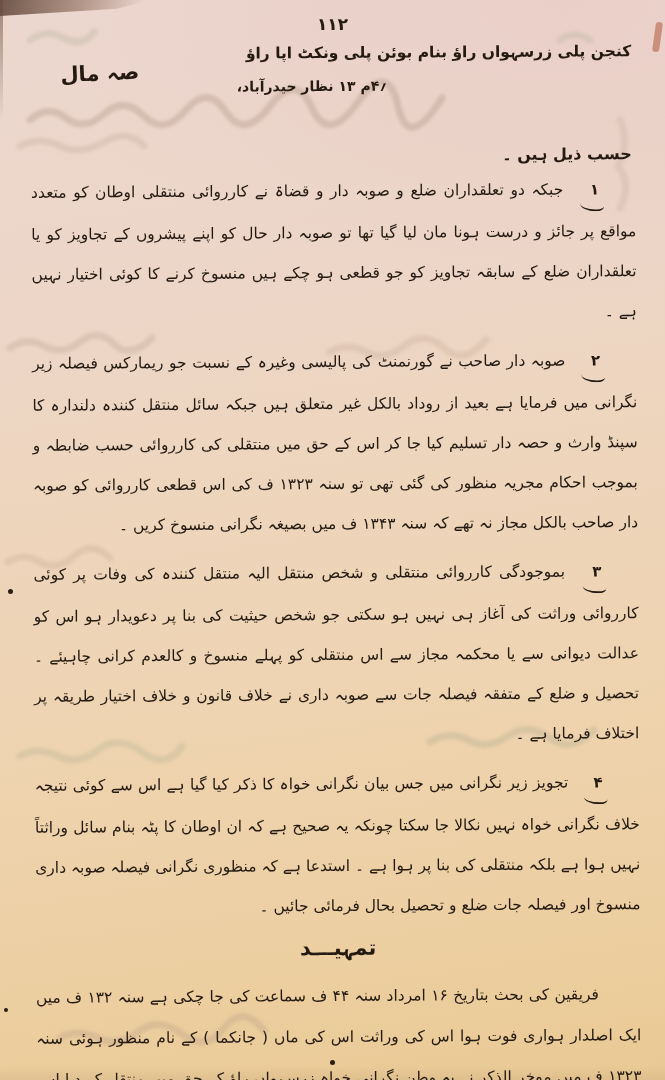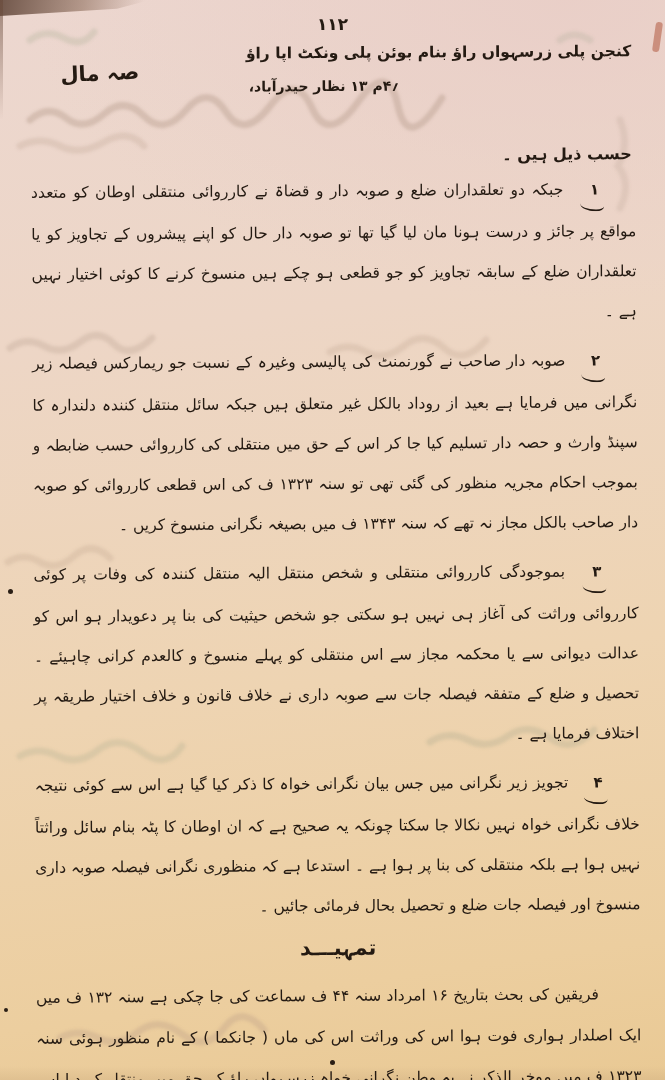--- a/index.html
+++ b/index.html
@@ -29,21 +29,21 @@
   
   .dot{position:absolute;background:#2a1e15;border-radius:50%;}
   .dot-a{left:8px;top:589px;width:5px;height:5px;}
   .dot-b{left:4px;top:1008px;width:4px;height:4px;}
   .dot-c{left:330px;top:1060px;width:5px;height:5px;}
 
   .content{position:relative;z-index:2;padding:10px 26px 0 34px;transform:rotate(-0.35deg);}
   .page-number{text-align:center;font-size:17px;font-weight:bold;letter-spacing:3px;margin-top:4px;}
   .header{position:relative;height:84px;}
   .case-title{position:absolute;right:4px;top:10px;font-size:15.5px;font-weight:bold;}
-  .case-ref{position:absolute;right:236px;top:44px;font-size:14px;font-weight:bold;}
+  .case-ref{position:absolute;right:248px;top:44px;font-size:14px;font-weight:bold;}
   .section-label{position:absolute;left:30px;top:26px;font-size:21px;font-weight:bold;
     transform:rotate(-2deg);}
   .intro-line{text-align:right;font-size:16px;font-weight:bold;margin:28px 4px 6px 0;}
 
   .ground{font-size:15.5px;line-height:40px;text-align:justify;margin:0 0 9px 0;}
   .ground-marker{display:inline-block;font-weight:bold;font-size:15px;margin-left:14px;
     margin-right:34px;position:relative;padding:0 3px 2px 6px;}
   .ground-marker::after{content:"";position:absolute;left:-4px;right:-2px;bottom:0;height:7px;
     border-bottom:2px solid #241a12;border-radius:0 0 60% 120%/0 0 100% 160%;}
   .ground-text{font-weight:500;}

